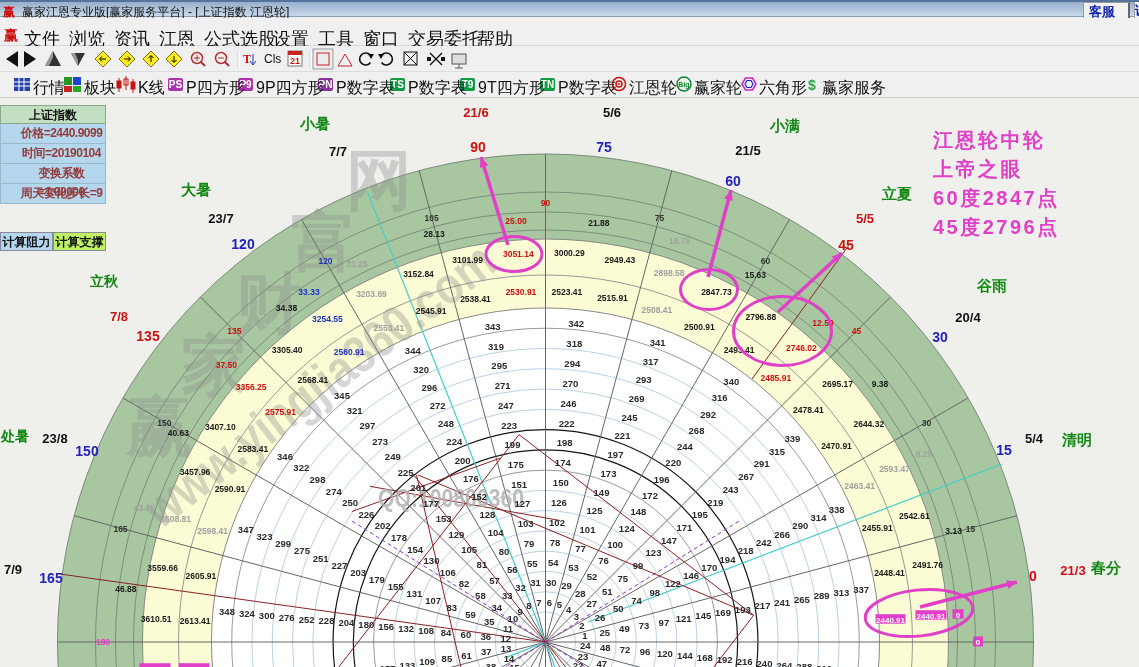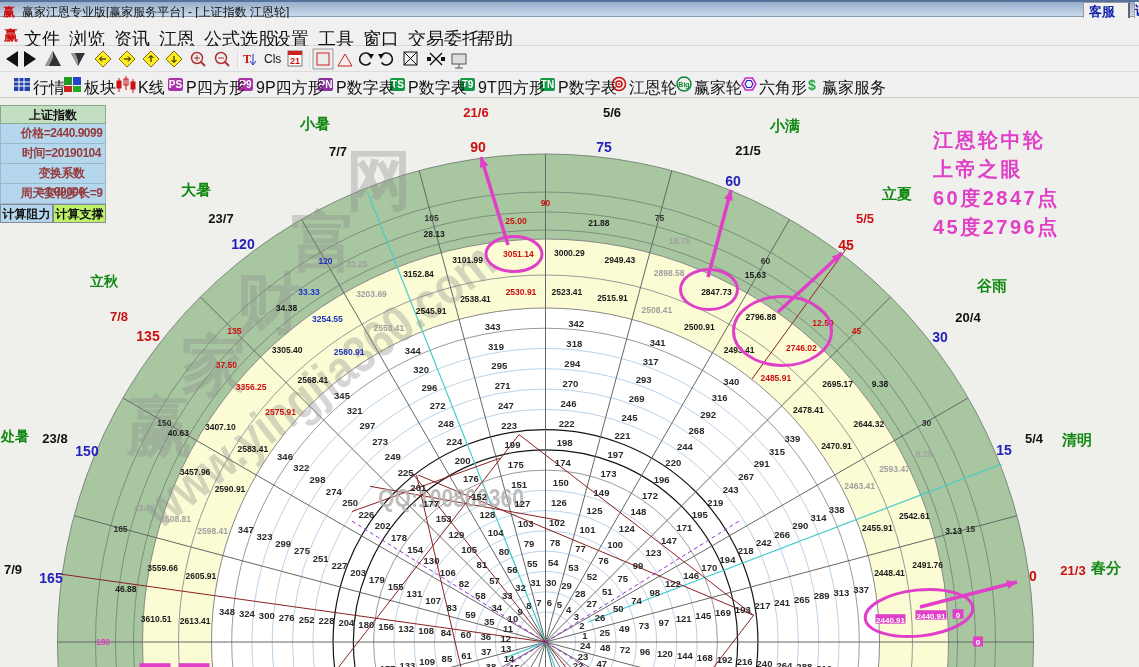--- a/index.html
+++ b/index.html
@@ -10,21 +10,21 @@
 #menubar { position:absolute; left:0; top:18px; width:1139px; height:28px; background:#f0f0f0; border-bottom:1px solid #d8d8d8; }
 #menubar .logo { position:absolute; left:4px; top:9px; color:#cc1111; font-size:14px; font-weight:bold; }
 #menubar span { position:absolute; top:9px; font-size:18px; color:#111; }
 #toolbar1 { position:absolute; left:0; top:46px; width:1139px; height:26px; background:#f0f0f0; border-bottom:1px solid #dcdcdc; }
 #toolbar2 { position:absolute; left:0; top:72px; width:1139px; height:26px; background:#f0f0f0; border-bottom:1px solid #cccccc; }
 #toolbar2 span.lbl { position:absolute; top:6px; font-size:16px; color:#111; }
 #chart { position:absolute; left:0; top:98px; width:1139px; height:569px; }
 #panel { position:absolute; left:0; top:7px; width:106px; font-size:12px; font-weight:bold; }
 #panel .hd { background:#c2dfc2; border:1px solid #8aa98a; text-align:center; color:#111; height:19px; line-height:18px; }
 #panel .row { background:#b5d7ee; border:1px solid #9ab8cc; border-top:none; color:#953c3c; height:20px; line-height:19px; padding-left:17px; letter-spacing:-0.5px;text-align:center;}
-#panel .btns { display:flex; }
+#panel .btns { display:flex;margin-top:28px; }
 #panel .btns div { width:53px; height:19px; line-height:18px; text-align:center; border:1px solid #889; color:#111; }
 </style></head>
 <body>
 <div id="titlebar">
     <span class="logo">赢</span>
     <span class="t">赢家江恩专业版[赢家服务平台] - [上证指数 江恩轮]</span>
     <div id="kefu">客服</div>
     <div id="kefu2">证</div>
   </div>
 <div id="menubar">

